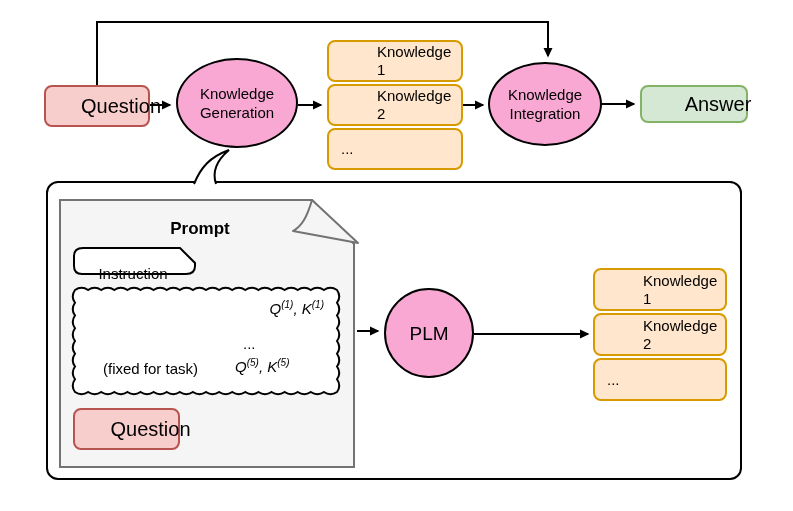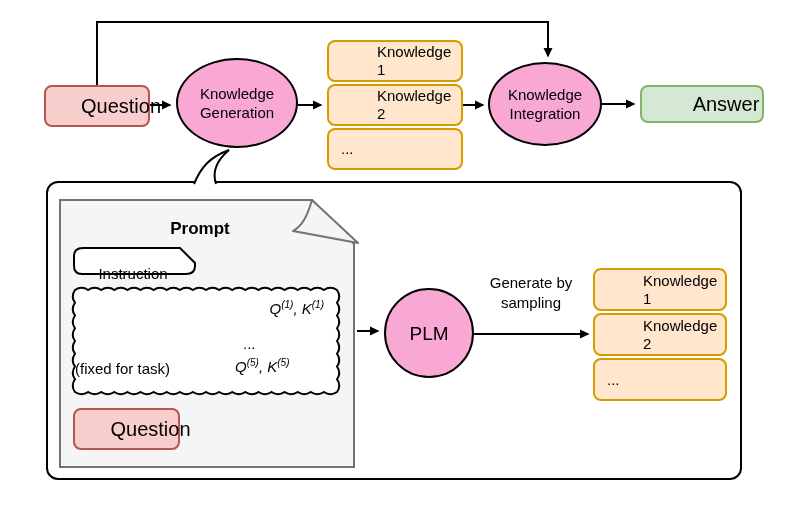--- a/index.html
+++ b/index.html
@@ -32,21 +32,21 @@
   
   .prompt-title{position:absolute;left:60px;top:219px;width:280px;text-align:center;
                 font-weight:bold;font-size:17px;}
   .instruction-label{position:absolute;left:74px;top:245px;width:118px;text-align:center;font-size:15px;margin-top:20px;}
   .demos{position:absolute;left:75px;top:290px;width:262px;height:102px;font-size:15px;border-radius:13px;}
   .qk{font-style:italic;font-size:15px;white-space:nowrap;}
   .qk sup{font-size:10px;font-style:italic;}
   .demo-qk1{position:absolute;right:13px;top:9px;}
   .demo-row2{position:absolute;left:8px;top:45px;white-space:nowrap;}
   .demo-dots{position:absolute;left:168px;top:45px;}
-  .demo-row3{position:absolute;left:0;top:70px;white-space:nowrap;}
+  .demo-row3{position:absolute;left:28px;top:70px;white-space:nowrap;}
   .demo-qk5{position:absolute;left:160px;top:67px;text-align:right;}
 
   .sampling-label{position:absolute;left:468px;top:273px;width:126px;text-align:center;
                   font-size:15px;line-height:20px;}
 </style>
 </head>
 <body>
 
 <div id="canvas">
 
@@ -102,21 +102,21 @@
     <div class="node orange dots-box" style="height:42px;">
       <span>...</span>
     </div>
   </div>
 
   <div class="ellipse" style="left:488px;top:62px;width:114px;height:84px;">
     <span>Knowledge</span>
     <span>Integration</span>
   </div>
 
-  <div class="node green bold" style="left:640px;top:85px;width:124px;height:38px;">
+  <div class="node green bold" style="left:640px;top:85px;width:108px;height:38px;">
     <span>Answer</span>
   </div>
 
   <div class="prompt-title">Prompt</div>
 
   <div class="instruction-label">Instruction</div>
 
   <div class="demos">
     <div class="qk demo-qk1"><span>Q</span><sup>(1)</sup><span>, </span><span>K</span><sup>(1)</sup></div>
     <div class="demo-dots">...</div>
@@ -125,24 +125,20 @@
   </div>
 
   <div class="node pink bold" style="left:73px;top:408px;width:107px;height:42px;">
     <span>Question</span>
   </div>
 
   <div class="ellipse" style="left:384px;top:288px;width:90px;height:90px;font-size:19px;">
     <span>PLM</span>
   </div>
 
-  <div class="sampling-label">
-    <div>Generate by</div>
-    <div>sampling</div>
-  </div>
 
   <div class="stack" style="left:593px;top:268px;width:134px;">
     <div class="node orange" style="height:43px;">
       <span>Knowledge 1</span>
     </div>
     <div class="node orange" style="height:43px;">
       <span>Knowledge 2</span>
     </div>
     <div class="node orange dots-box" style="height:43px;">
       <span>...</span>

